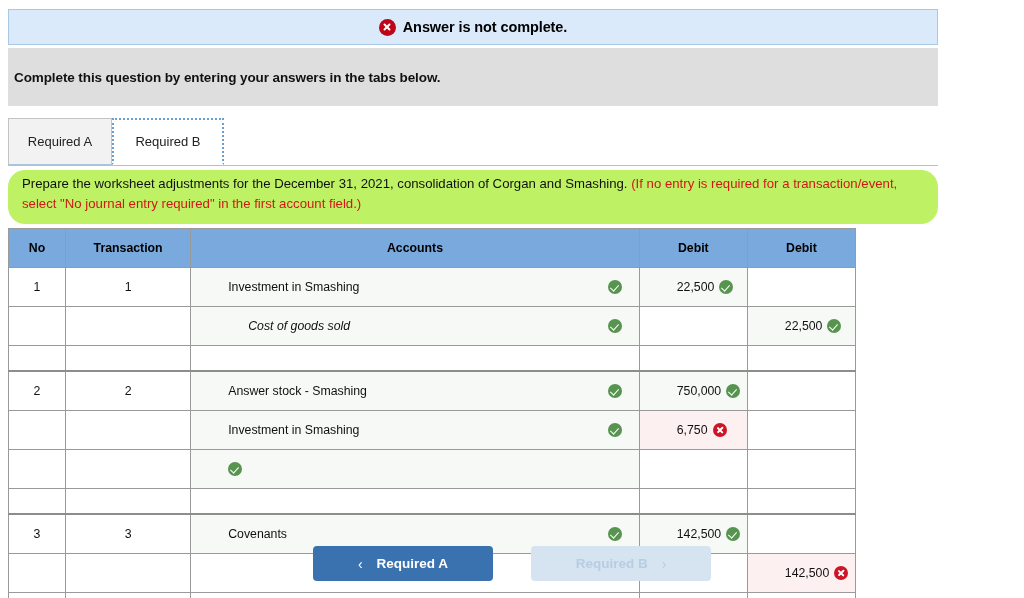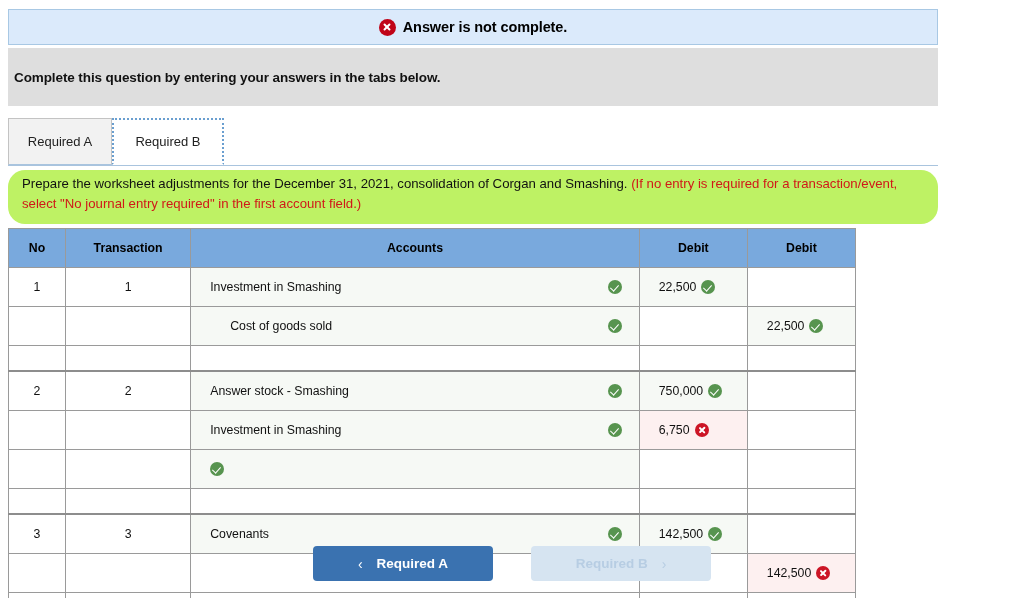--- a/index.html
+++ b/index.html
@@ -111,25 +111,25 @@
   .c-trans   { width: 125px; text-align: center; }
   .c-acct    { width: 448px; }
   .c-debit   { width: 108px; }
   .c-credit  { width: 108px; }
 
   .group-sep td { border-top: 2px solid #8d8d8d; }
 
   
   .cellwrap {
     display: flex; align-items: center; height: 100%;
-    padding: 0 5px 0 7px; position: relative;
+    padding: 0 5px 0 7px; position: relative; margin-left: 18px;
   }
   .cellwrap.num { justify-content: flex-start; padding-right: 5px; }
   .acct-label { flex: 1 1 auto; white-space: nowrap; }
-  .acct-label.indent { padding-left: 20px; }
+  .acct-label.indent { padding-left: 20px; font-style: italic; }
   .numval { margin-right: 5px; }
 
   td.ok  { background: #f6f9f5; }
   td.bad { background: #fdf0f0; }
 
   .icon-check {
     width: 14px; height: 14px; border-radius: 50%;
     background: #57944f; flex: 0 0 auto; position: relative; display: inline-block;
   }
   .icon-check::after {

